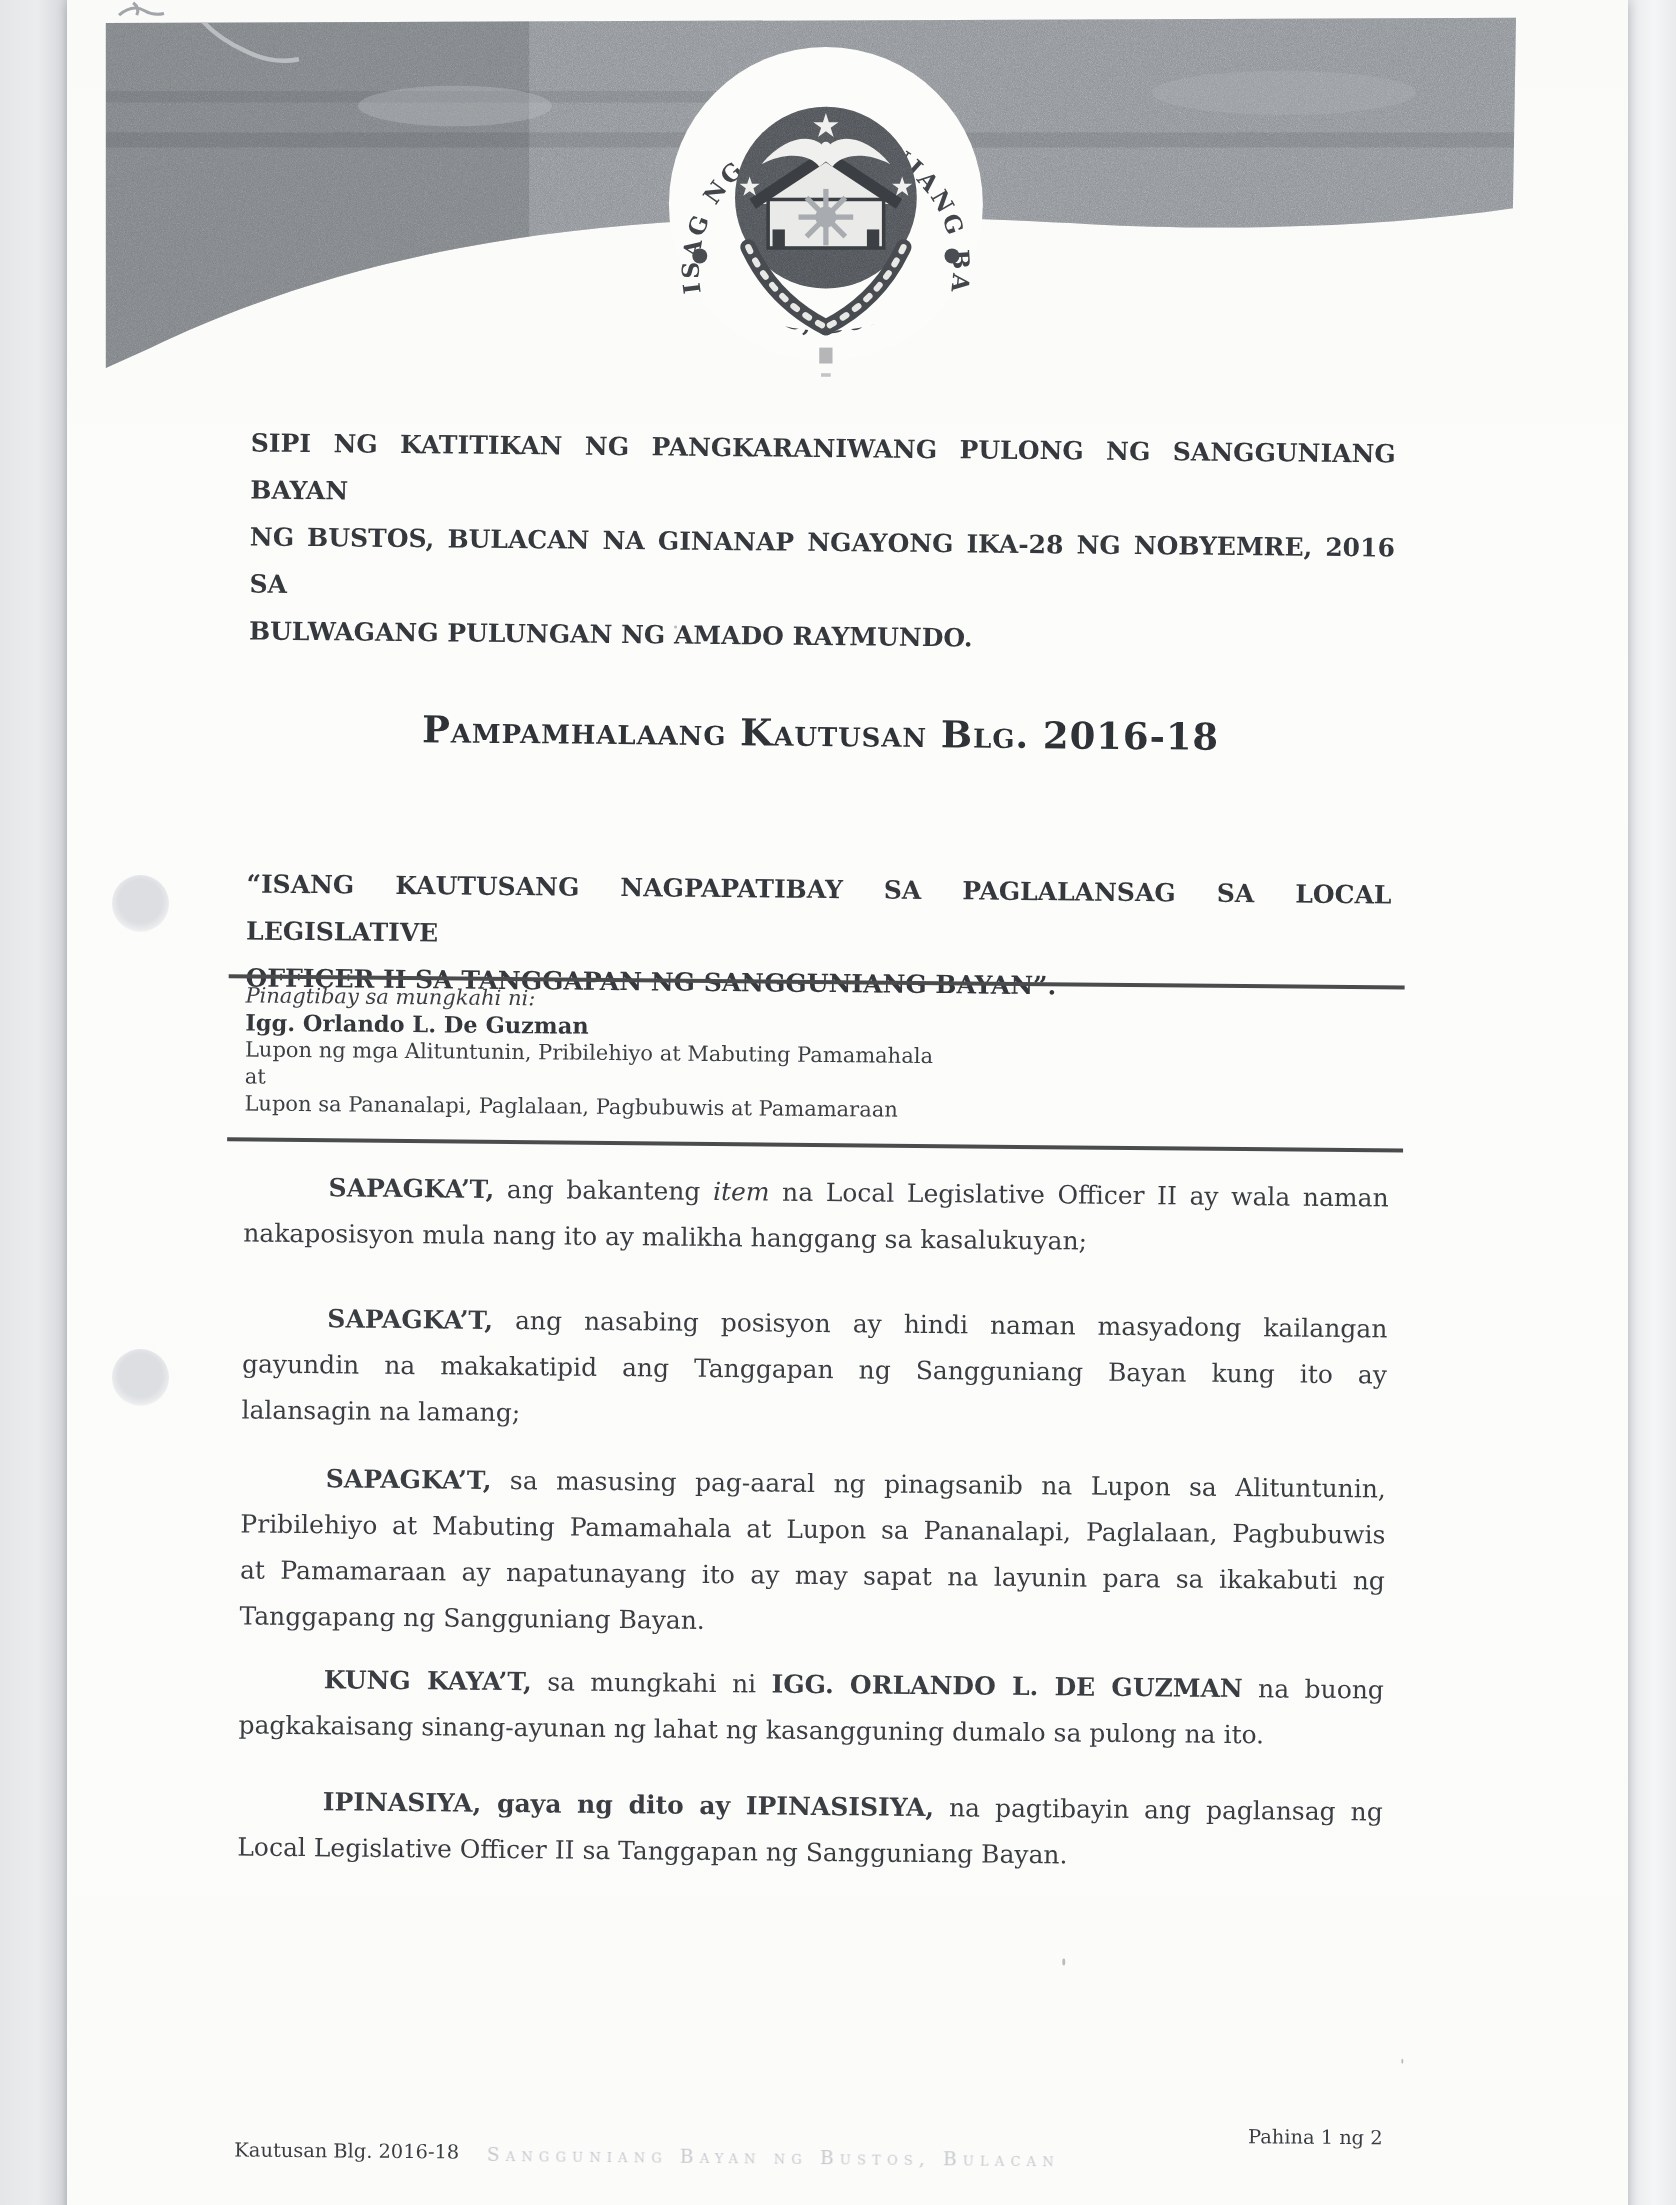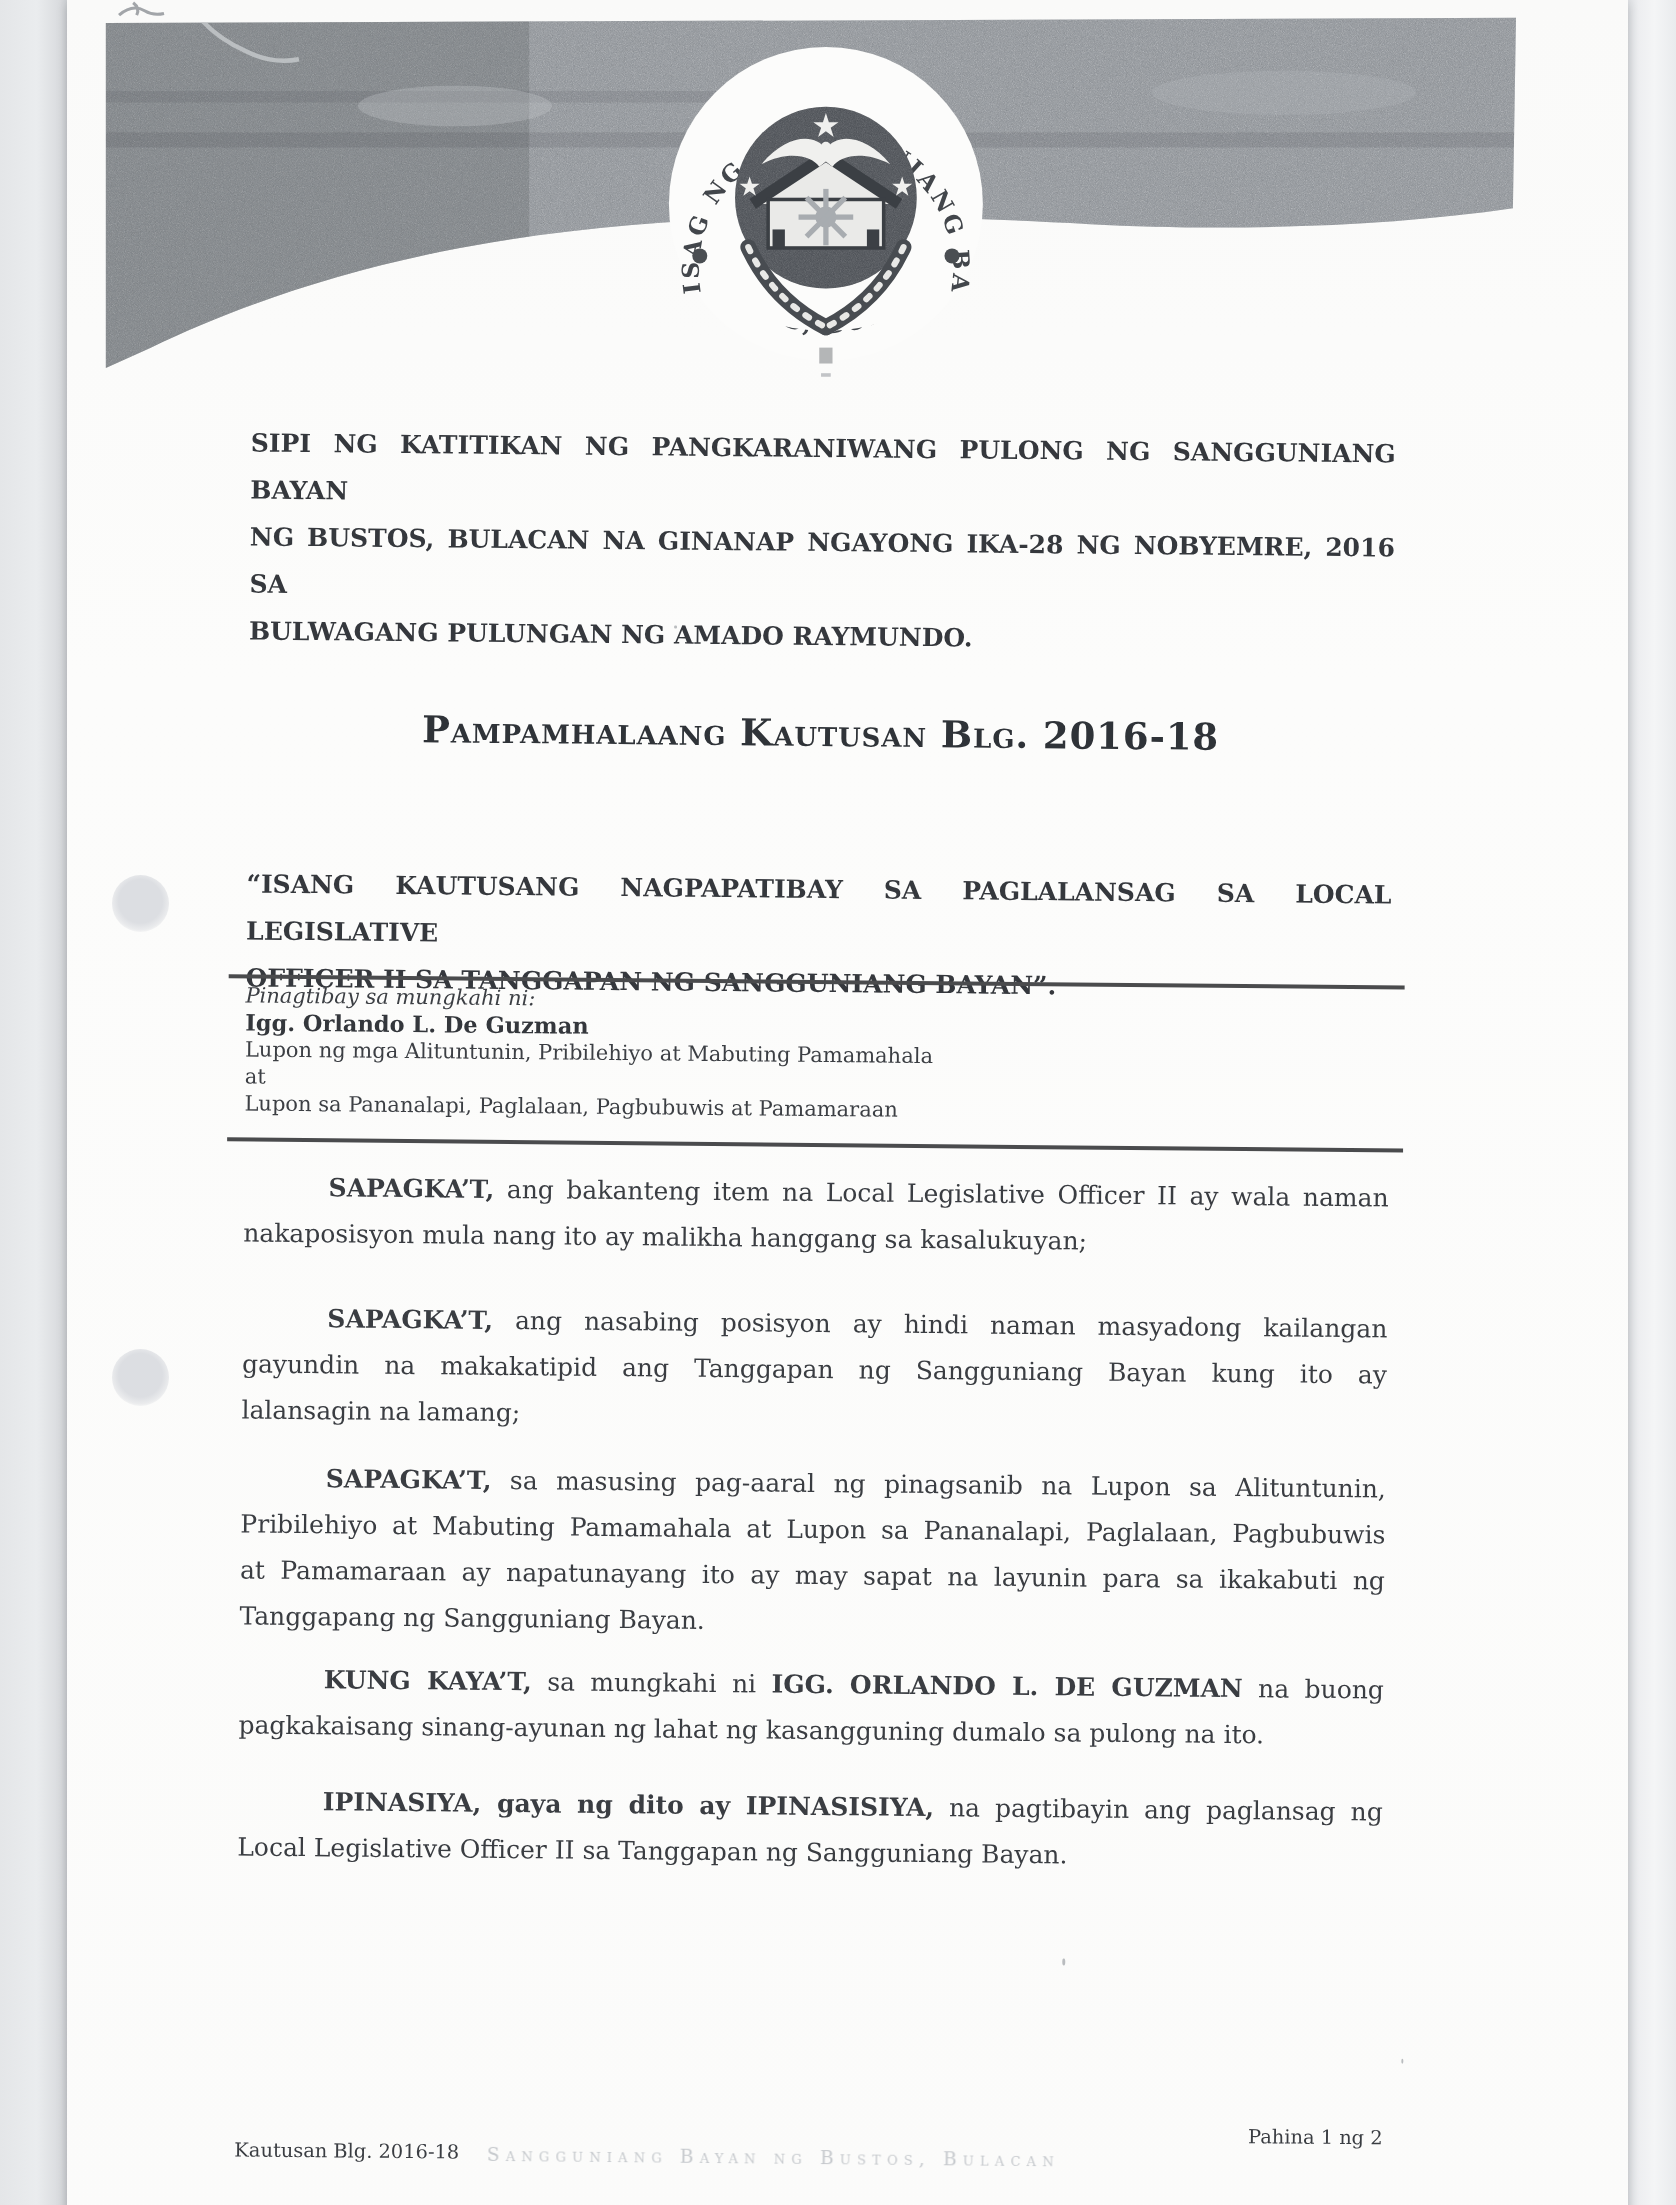--- a/index.html
+++ b/index.html
@@ -24,21 +24,21 @@
     background:radial-gradient(circle at 50% 46%,#dcdee2 0 52%,rgba(220,222,226,.55) 68%,rgba(220,222,226,0) 78%);}
   .hole.h1{left:45px;top:875px;}
   .hole.h2{left:45px;top:1349px;}
   
   .content{position:absolute;left:0;top:0;width:1561px;height:2285px;
     transform:rotate(0.55deg);transform-origin:26.5px 423px;color:#3a3d42;}
   .tline{white-space:nowrap;}
   .jline{text-align:justify;text-align-last:justify;white-space:normal;}
   .lline{text-align:left;text-align-last:left;white-space:normal;}
   .b{font-weight:bold;}
-  .i{}
+  .i{font-style:italic;}
   .indent{padding-left:85px;}
   .header-block{position:absolute;left:184px;top:418px;width:1145px;
     font-weight:bold;font-size:25px;line-height:47px;color:#35383d;}
   .doc-title{position:absolute;left:184px;top:704px;width:1145px;text-align:center;
     font-weight:bold;font-variant:small-caps;font-size:37px;letter-spacing:0.9px;color:#2f3338;}
   .subject-block{position:absolute;left:184px;top:859px;width:1145px;
     font-weight:bold;font-size:25px;line-height:47px;color:#35383d;}
   .rule{position:absolute;left:167px;width:1176px;height:3.5px;background:#4a4b4d;}
   .rule1{top:973px;}
   .rule2{top:1136px;}

